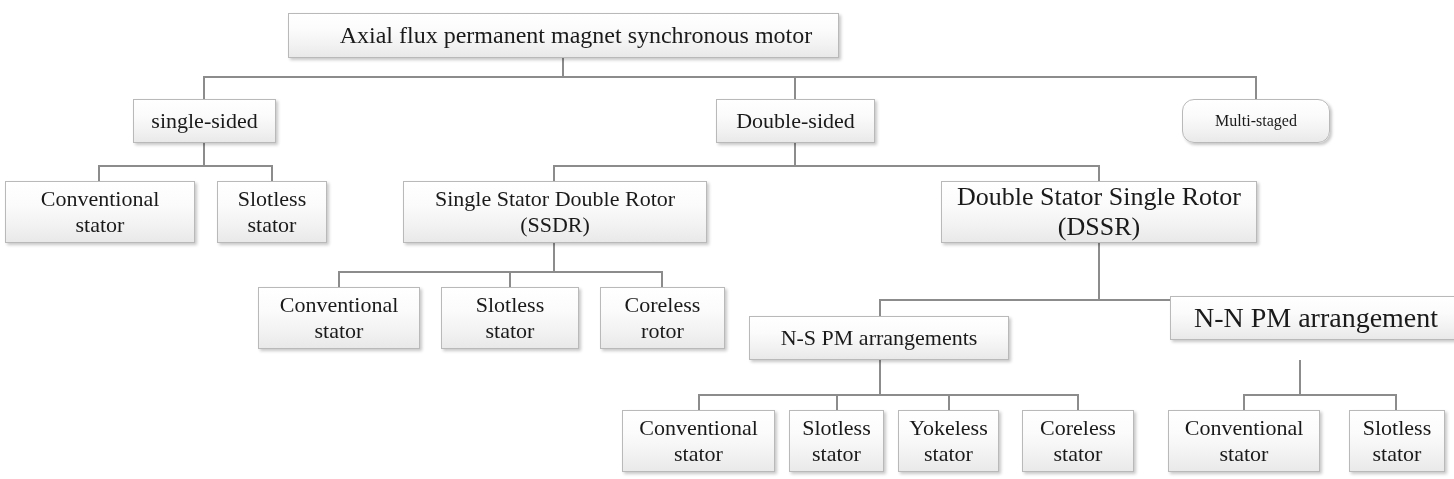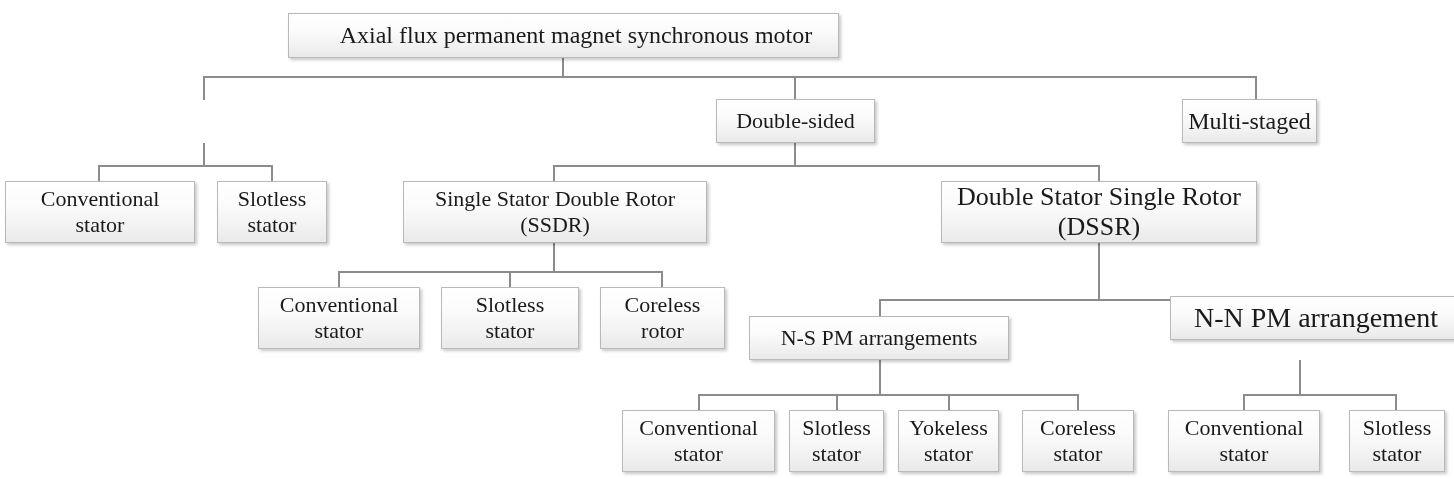--- a/index.html
+++ b/index.html
@@ -87,26 +87,29 @@
 
   <div class="conn-v" style="left:1299px; top:360px; height:35px;"></div>
   <div class="conn-h" style="left:1243px; top:394px; width:154px;"></div>
   <div class="conn-v" style="left:1243px; top:394px; height:16px;"></div>
   <div class="conn-v" style="left:1395px; top:394px; height:16px;"></div>
 
   <div class="node one-line" style="left:288px; top:13px; width:551px; height:45px; font-size:24px;padding-left:25px;">
     <span class="ln">Axial flux permanent magnet synchronous motor</span>
   </div>
 
+  <div class="node one-line" style="left:133px; top:99px; width:143px; height:44px; font-size:22px;">
+    <span class="ln">single-sided</span>
+  </div>
 
   <div class="node one-line" style="left:716px; top:99px; width:159px; height:44px; font-size:22px;">
     <span class="ln">Double-sided</span>
   </div>
 
-  <div class="node one-line" style="left:1182px; top:99px; width:135px; height:44px; font-size:24px;">
+  <div class="node one-line" style="left:1182px; top:99px; width:148px; height:44px; font-size:16px;border-radius:12px;">
     <span class="ln">Multi-staged</span>
   </div>
 
   <div class="node two-line" style="left:5px; top:181px; width:190px; height:62px; font-size:22px;">
     <span class="ln">Conventional</span>
     <span class="ln">stator</span>
   </div>
 
   <div class="node two-line" style="left:217px; top:181px; width:110px; height:62px; font-size:22px;">
     <span class="ln">Slotless</span>

